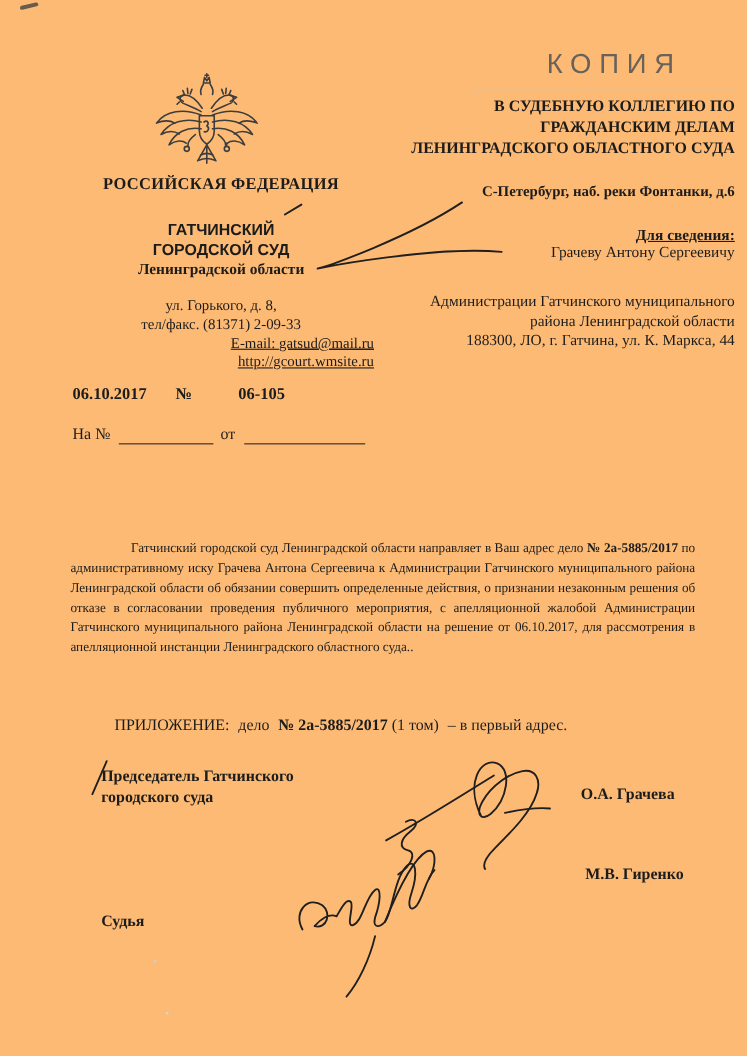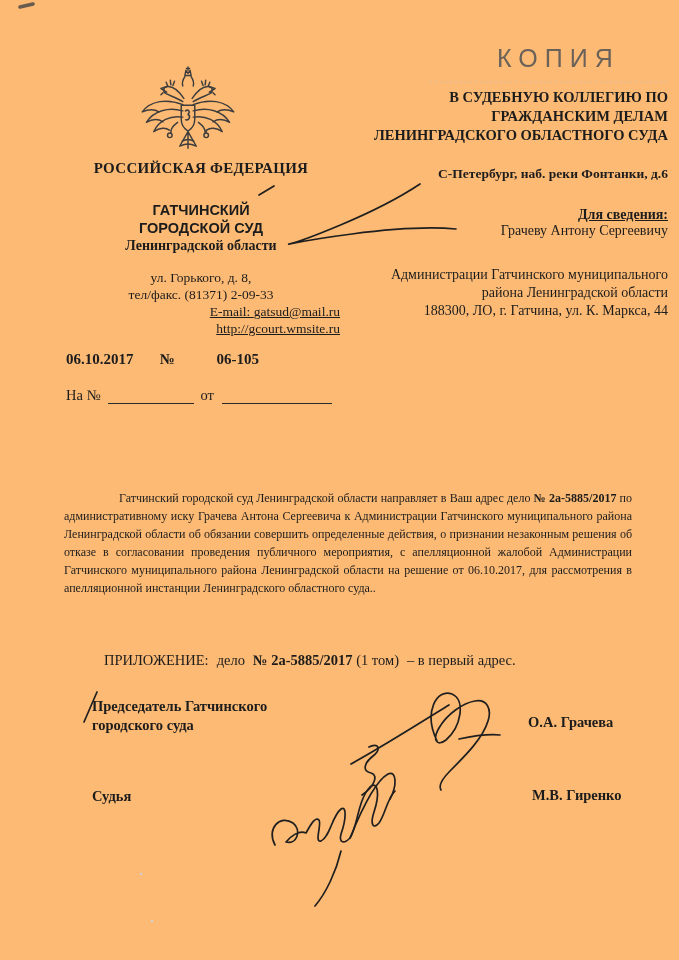--- a/index.html
+++ b/index.html
@@ -37,21 +37,21 @@
   .second-addr{margin-top:27px;font-size:14px;line-height:18px;}
   .body-par{
     position:absolute;left:64px;top:477px;width:568px;
     font-size:12px;line-height:18px;text-align:justify;text-indent:55px;
   }
   .b{font-weight:bold;}
   .attachment{position:absolute;left:92px;top:652px;font-size:14.5px;white-space:nowrap;margin-left:12px;}
   .attachment .sp{display:inline-block;width:8px;}
   .sig-title-1{position:absolute;left:92px;top:697px;font-weight:bold;font-size:14.5px;line-height:19px;}
   .sig-name-1{position:absolute;left:528px;top:714px;font-weight:bold;font-size:14.5px;}
-  .sig-title-2{position:absolute;left:92px;top:788px;font-weight:bold;font-size:14.5px;}
+  .sig-title-2{position:absolute;left:92px;top:830px;font-weight:bold;font-size:14.5px;}
   .sig-name-2{position:absolute;left:532px;top:787px;font-weight:bold;font-size:14.5px;}
   .ink{position:absolute;left:0;top:0;pointer-events:none;}
 </style>
 </head>
 <body>
 
 <div class="page">
 
   <div class="copy-stamp">КОПИЯ</div>
 

